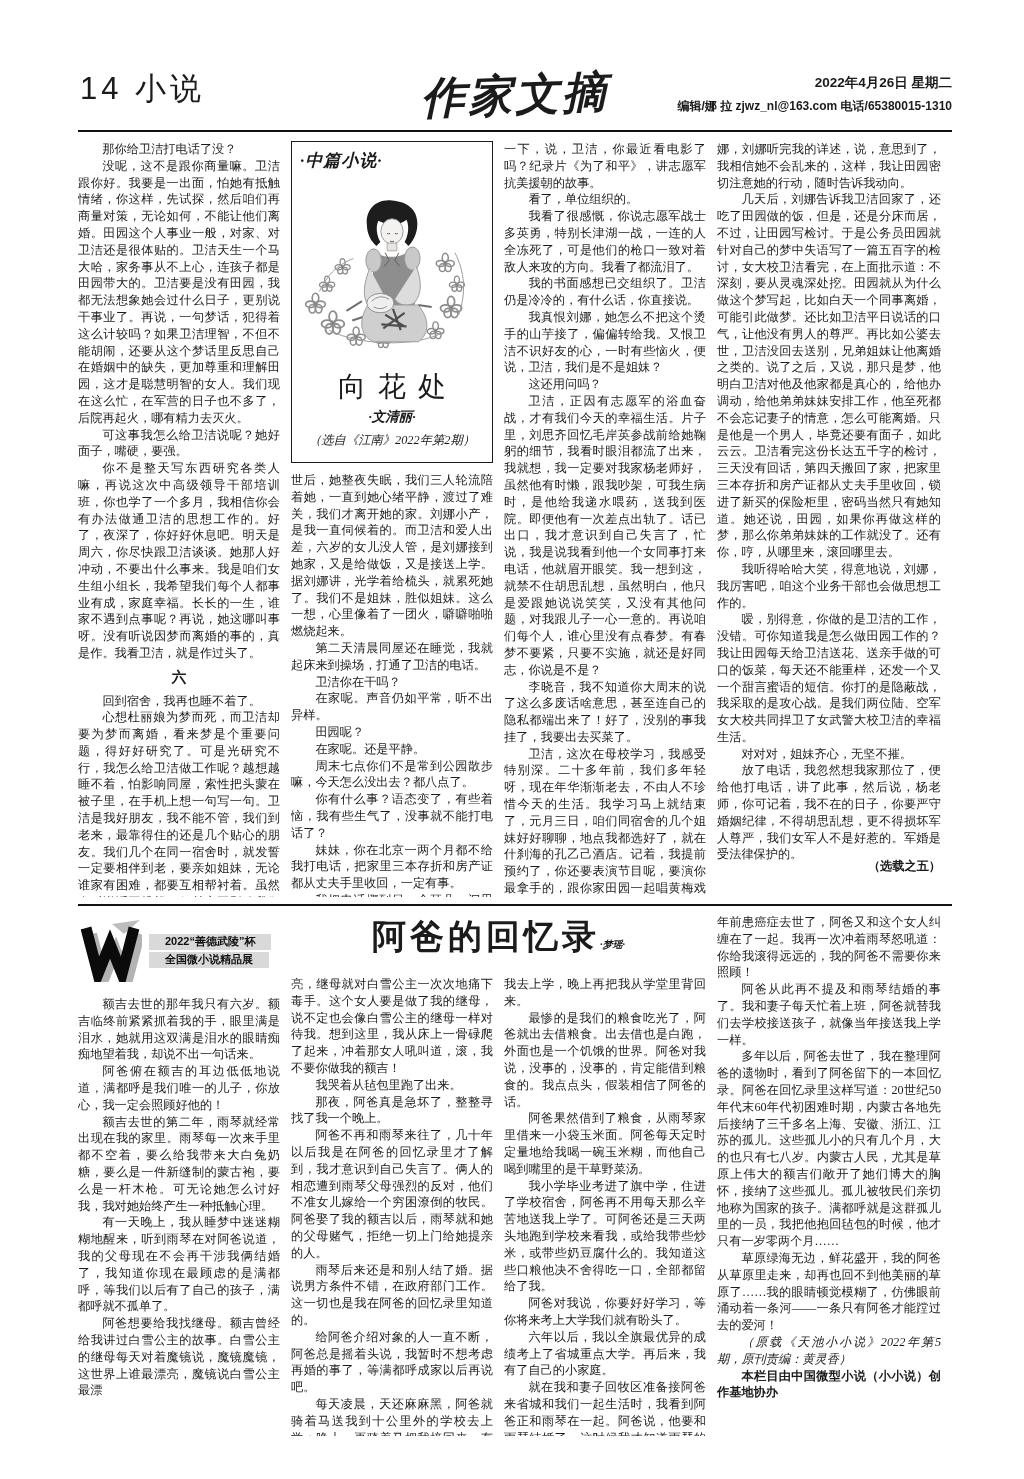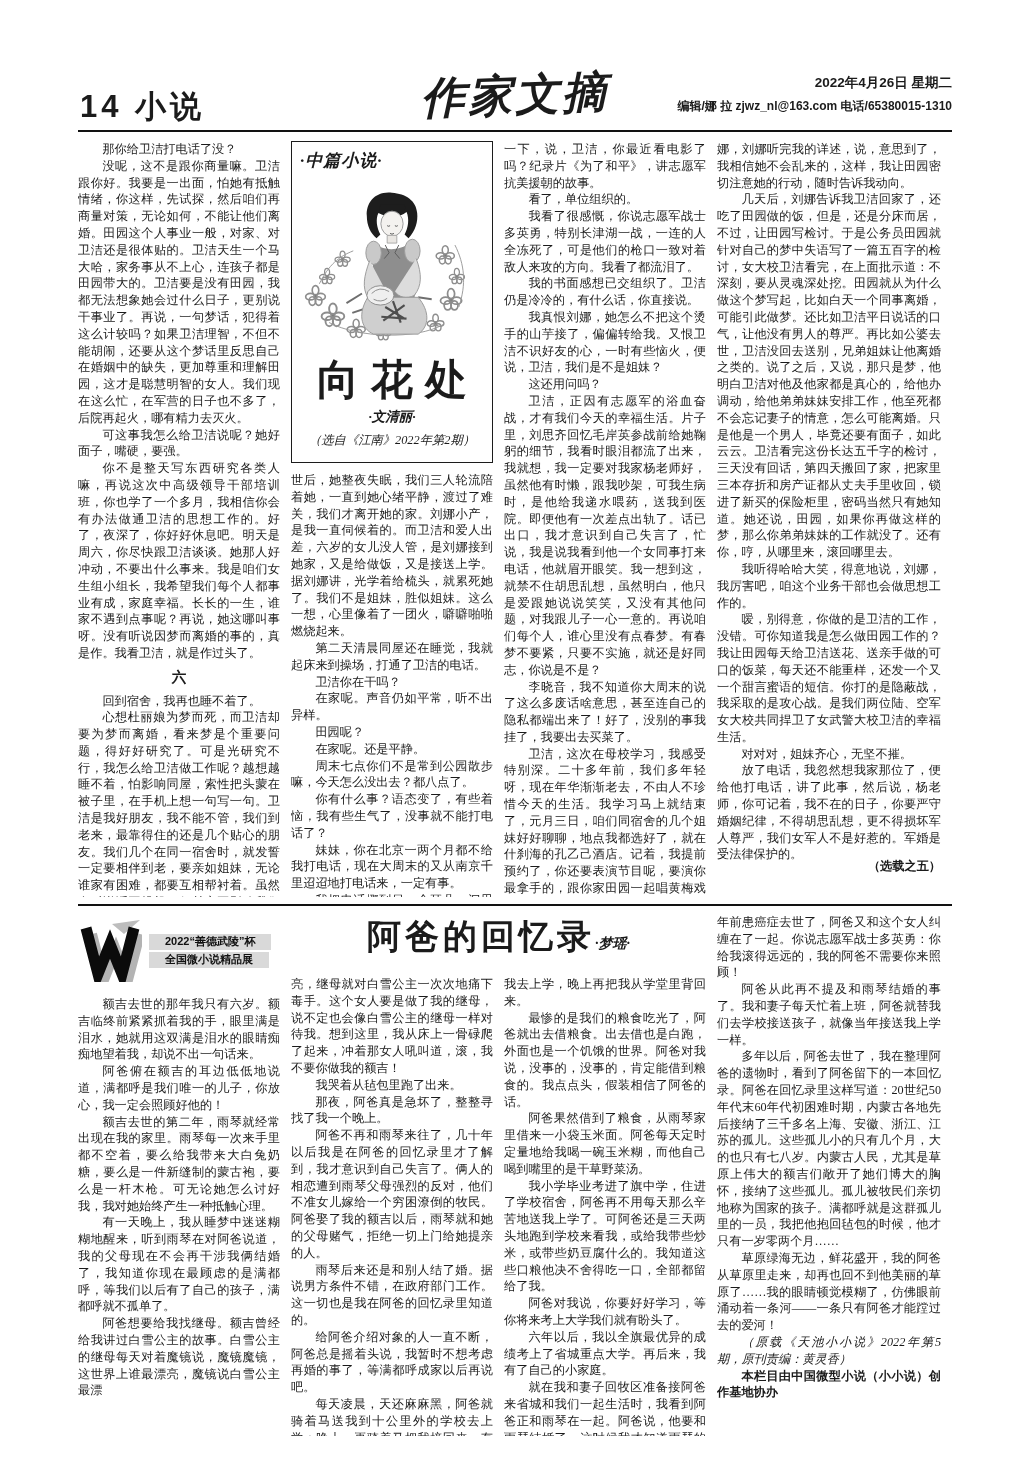--- a/index.html
+++ b/index.html
@@ -1,21 +1,21 @@
 <!DOCTYPE html>
 <html><head>
 <meta charset="utf-8">
 <style>
   html,body{margin:0;padding:0;background:#e8e8e8;}
   .sheet{width:1024px;height:1479px;background:#ffffff;margin:0 auto;box-sizing:border-box;
          padding:64px 72px 0 78px;font-family:"Liberation Serif","DejaVu Serif",serif;color:#1b1b1b;overflow:hidden;}
   
   .hdr{position:relative;height:62px;}
-  .page-label{position:absolute;left:2px;top:22px;font-family:"Liberation Sans","DejaVu Sans",sans-serif;
-              font-weight:bold;font-size:31px;letter-spacing:4px;}
+  .page-label{position:absolute;left:2px;top:4px;font-family:"Liberation Sans","DejaVu Sans",sans-serif;
+              font-weight:normal;font-size:31px;letter-spacing:4px;}
   .masthead{position:absolute;left:50%;top:2px;transform:translateX(-50%) rotate(-2deg);
             font-size:44px;font-weight:bold;font-style:italic;letter-spacing:3px;white-space:nowrap;}
   .hdr-right{position:absolute;right:0;top:10px;text-align:right;font-family:"Liberation Sans",sans-serif;}
   .hdr-date{font-weight:bold;font-size:13.5px;margin-bottom:6px;}
   .hdr-editor{font-weight:bold;font-size:12px;}
   .hdr-rule{border:0;border-top:2.5px solid #121212;margin:4px 0 0 0;}
   
   .cols{display:flex;gap:11px;text-align:justify;overflow:hidden;}
   .col{flex:none;width:202px;overflow:hidden;}
   .col.wide{width:224px;}
@@ -25,31 +25,31 @@
   p.h{text-align:center;font-weight:bold;font-family:"Liberation Sans",sans-serif;font-size:14.5px;margin:7px 0;text-indent:0;}
   p.credit{text-indent:2em;font-style:italic;}
   p.boldp{text-indent:2em;font-weight:bold;font-family:"Liberation Sans",sans-serif;}
   .tail{float:right;font-weight:bold;font-family:"Liberation Sans",sans-serif;margin-left:6px;margin-top:12px;}
   
   .sec-top{margin-top:9px;height:756px;}
   .novella-box{box-sizing:border-box;width:202px;height:322px;border:1.5px solid #1c1c1c;margin-bottom:9px;
                display:flex;flex-direction:column;align-items:center;padding:7px 8px 13px 8px;}
   .kicker{align-self:flex-start;font-size:17px;font-weight:600;font-style:italic;letter-spacing:1px;}
   .illus{width:100%;flex:1 1 auto;min-height:0;margin:2px 0;}
-  .novella-title{font-size:42px;font-weight:700;letter-spacing:12px;text-indent:12px;line-height:1.1;}
+  .novella-title{font-size:28px;font-weight:400;letter-spacing:12px;text-indent:12px;line-height:1.1;}
   .novella-author{font-size:13.5px;font-weight:600;font-style:italic;margin-top:5px;}
   .novella-source{font-size:12.3px;font-style:italic;margin-top:6px;white-space:nowrap;}
   
   .sec-rule{border:0;border-top:2px solid #121212;margin:7px 0 8px 0;}
   
   .sec-bottom{height:528px;}
   .b-mid{flex:none;width:415px;}
   .story-head{height:62px;text-align:center;white-space:nowrap;}
   .story-title{font-family:"Liberation Sans",sans-serif;font-weight:900;font-size:34px;letter-spacing:4px;}
-  .story-byline{font-size:14px;font-style:italic;font-weight:600;}
+  .story-byline{font-size:10px;font-style:italic;font-weight:600;}
   .mid-cols{display:flex;gap:11px;height:460px;overflow:hidden;text-align:justify;}
   .contest{display:flex;align-items:center;gap:7px;height:74px;margin-bottom:8px;}
   .contest-text div{background:#d9d9d9;color:#111;font-family:"Liberation Sans",sans-serif;font-weight:bold;
                     font-size:11px;line-height:1.25;padding:1px 16px;margin:2px 0;white-space:nowrap;width:fit-content;}
   .wmark{flex:none;}
 </style>
 </head>
 <body>
 
 <div class="sheet">
@@ -125,21 +125,21 @@
       </div>
       <div>
           <p class="c">世后，她整夜失眠，我们三人轮流陪着她，一直到她心绪平静，渡过了难关，我们才离开她的家。刘娜小产，是我一直伺候着的。而卫洁和爱人出差，六岁的女儿没人管，是刘娜接到她家，又是给做饭，又是接送上学。据刘娜讲，光学着给梳头，就累死她了。我们不是姐妹，胜似姐妹。这么一想，心里像着了一团火，噼噼啪啪燃烧起来。</p>
           <p class="p">第二天清晨同屋还在睡觉，我就起床来到操场，打通了卫洁的电话。</p>
           <p class="p">卫洁你在干吗？</p>
           <p class="p">在家呢。声音仍如平常，听不出异样。</p>
           <p class="p">田园呢？</p>
           <p class="p">在家呢。还是平静。</p>
           <p class="p">周末七点你们不是常到公园散步嘛，今天怎么没出去？都八点了。</p>
           <p class="p">你有什么事？语态变了，有些着恼，我有些生气了，没事就不能打电话了？</p>
-          <p class="p">妹妹，你在北京一两个月都不给我打电话，现在大周末的又从南京千里迢迢地打电话来，一定有事。</p>
+          <p class="p">妹妹，你在北京一两个月都不给我打电话，把家里三本存折和房产证都从丈夫手里收回，一定有事。</p>
           <p class="p">我把电话挪到另一个耳朵，沉思了</p>
         </div>
     </div>
 
     <div class="col">
         <p class="c">一下，说，卫洁，你最近看电影了吗？纪录片《为了和平》，讲志愿军抗美援朝的故事。</p>
         <p class="p">看了，单位组织的。</p>
         <p class="p">我看了很感慨，你说志愿军战士多英勇，特别长津湖一战，一连的人全冻死了，可是他们的枪口一致对着敌人来攻的方向。我看了都流泪了。</p>
         <p class="p">我的书面感想已交组织了。卫洁仍是冷冷的，有什么话，你直接说。</p>
         <p class="p">我真恨刘娜，她怎么不把这个烫手的山芋接了，偏偏转给我。又恨卫洁不识好友的心，一时有些恼火，便说，卫洁，我们是不是姐妹？</p>
@@ -203,21 +203,21 @@
             <p class="p">阿爸果然借到了粮食，从雨琴家里借来一小袋玉米面。阿爸每天定时定量地给我喝一碗玉米糊，而他自己喝到嘴里的是干草野菜汤。</p>
             <p class="p">我小学毕业考进了旗中学，住进了学校宿舍，阿爸再不用每天那么辛苦地送我上学了。可阿爸还是三天两头地跑到学校来看我，或给我带些炒米，或带些奶豆腐什么的。我知道这些口粮他决不舍得吃一口，全部都留给了我。</p>
             <p class="p">阿爸对我说，你要好好学习，等你将来考上大学我们就有盼头了。</p>
             <p class="p">六年以后，我以全旗最优异的成绩考上了省城重点大学。再后来，我有了自己的小家庭。</p>
             <p class="p">就在我和妻子回牧区准备接阿爸来省城和我们一起生活时，我看到阿爸正和雨琴在一起。阿爸说，他要和雨琴结婚了。这时候我才知道雨琴的男人一</p>
           </div>
       </div>
     </div>
 
     <div class="col wide">
-        <p class="c">年前患癌症去世了，阿爸又和这个女人纠缠在了一起。你说志愿军战士多英勇：你给我滚得远远的，我的阿爸不需要你来照顾！</p>
+        <p class="c">年前患癌症去世了，阿爸又和这个女人纠缠在了一起。我再一次冲着雨琴怒吼道：你给我滚得远远的，我的阿爸不需要你来照顾！</p>
         <p class="p">阿爸从此再不提及和雨琴结婚的事了。我和妻子每天忙着上班，阿爸就替我们去学校接送孩子，就像当年接送我上学一样。</p>
         <p class="p">多年以后，阿爸去世了，我在整理阿爸的遗物时，看到了阿爸留下的一本回忆录。阿爸在回忆录里这样写道：20世纪50年代末60年代初困难时期，内蒙古各地先后接纳了三千多名上海、安徽、浙江、江苏的孤儿。这些孤儿小的只有几个月，大的也只有七八岁。内蒙古人民，尤其是草原上伟大的额吉们敞开了她们博大的胸怀，接纳了这些孤儿。孤儿被牧民们亲切地称为国家的孩子。满都呼就是这群孤儿里的一员，我把他抱回毡包的时候，他才只有一岁零两个月……</p>
         <p class="p">草原绿海无边，鲜花盛开，我的阿爸从草原里走来，却再也回不到他美丽的草原了……我的眼睛顿觉模糊了，仿佛眼前涌动着一条河——一条只有阿爸才能蹚过去的爱河！</p>
         <p class="credit">（原载《天池小小说》2022年第5期，原刊责编：黄灵香）</p>
         <p class="boldp">本栏目由中国微型小说（小小说）创作基地协办</p>
       </div>
   </div>
 
 </div>
 

